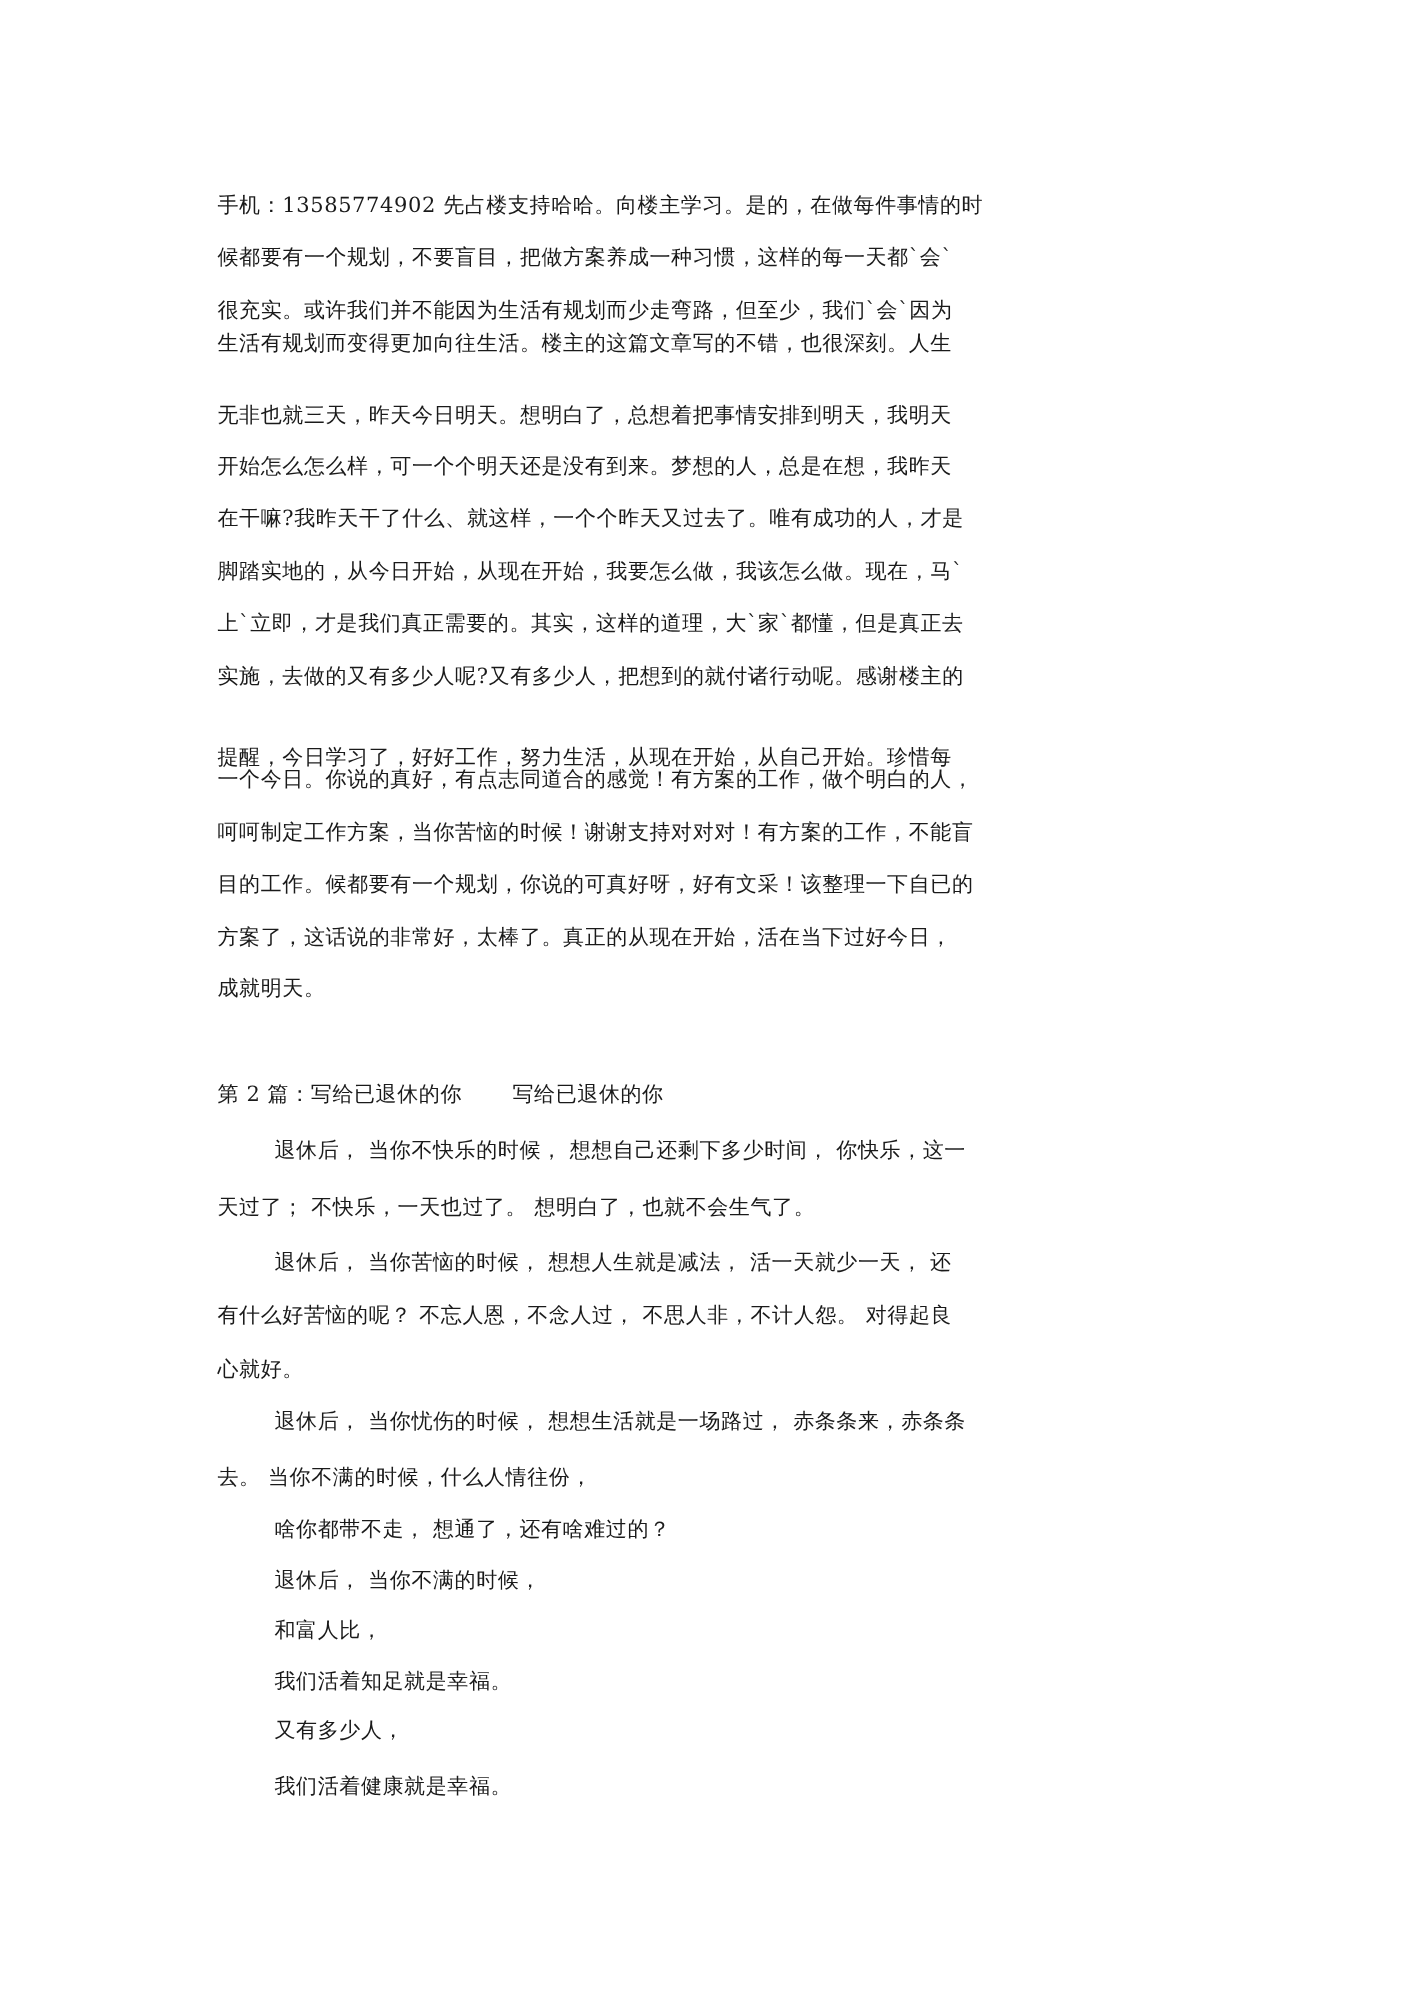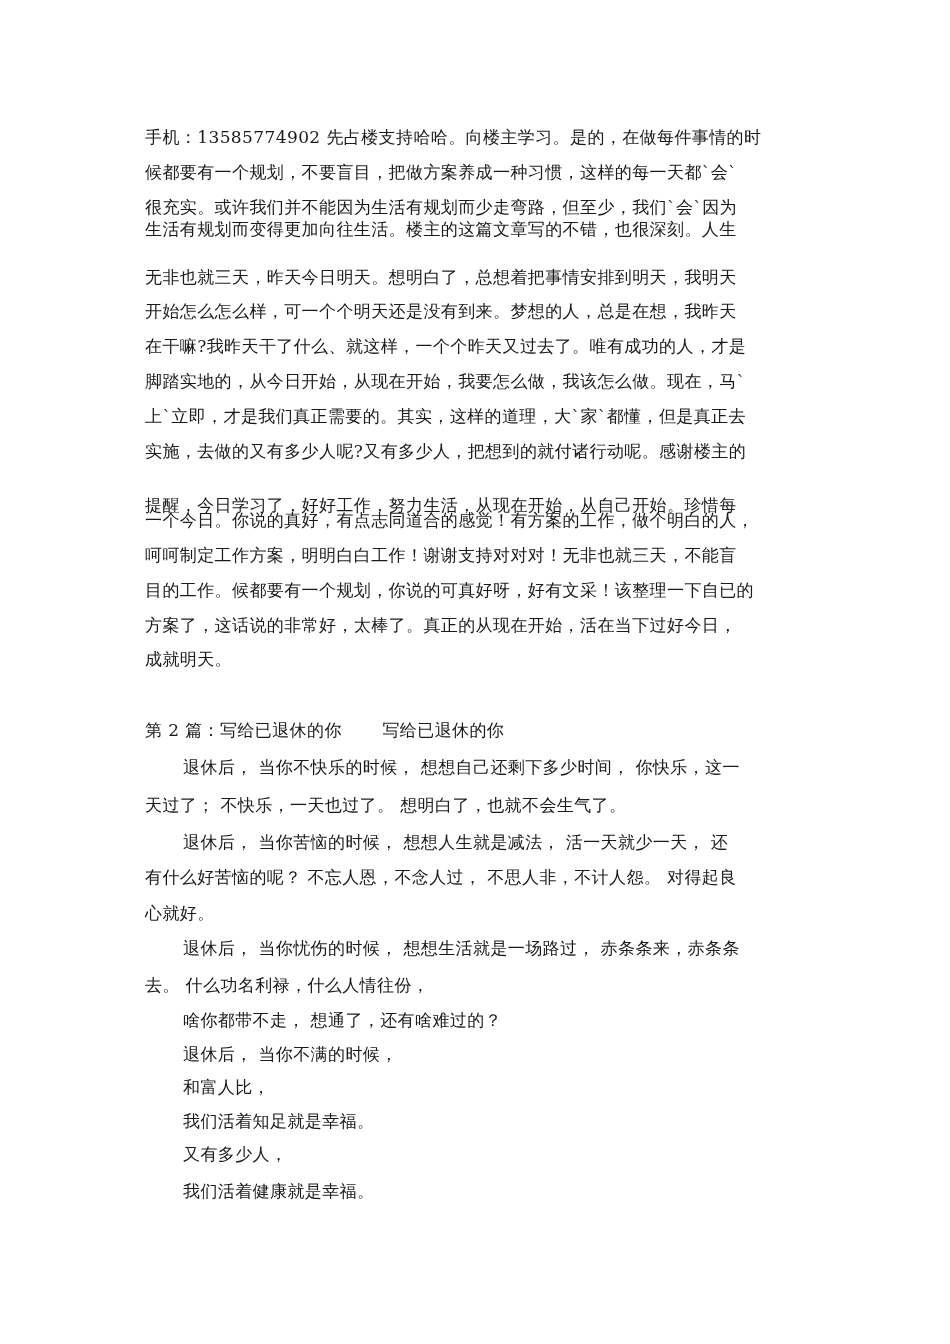--- a/index.html
+++ b/index.html
@@ -18,21 +18,21 @@
     .page {
       position: absolute;
       left: 145px;
       top: 0;
       width: 680px;
     }
     .line {
       position: absolute;
       left: 0;
       white-space: nowrap;
-      font-size: 17px;
+      font-size: 14px;
       line-height: 22px;
       height: 22px;
       letter-spacing: 0.4px;
     }
     .indent { left: 38px; }
   </style>
 </head>
 <body>
 
 <div class="page">
@@ -42,33 +42,33 @@
   <div class="line" style="top:196px">很充实。或许我们并不能因为生活有规划而少走弯路，但至少，我们`会`因为</div>
   <div class="line" style="top:218px">生活有规划而变得更加向往生活。楼主的这篇文章写的不错，也很深刻。人生</div>
   <div class="line" style="top:266px">无非也就三天，昨天今日明天。想明白了，总想着把事情安排到明天，我明天</div>
   <div class="line" style="top:300px">开始怎么怎么样，可一个个明天还是没有到来。梦想的人，总是在想，我昨天</div>
   <div class="line" style="top:335px">在干嘛?我昨天干了什么、就这样，一个个昨天又过去了。唯有成功的人，才是</div>
   <div class="line" style="top:370px">脚踏实地的，从今日开始，从现在开始，我要怎么做，我该怎么做。现在，马`</div>
   <div class="line" style="top:405px">上`立即，才是我们真正需要的。其实，这样的道理，大`家`都懂，但是真正去</div>
   <div class="line" style="top:440px">实施，去做的又有多少人呢?又有多少人，把想到的就付诸行动呢。感谢楼主的</div>
   <div class="line" style="top:494px">提醒，今日学习了，好好工作，努力生活，从现在开始，从自己开始。珍惜每</div>
   <div class="line" style="top:509px">一个今日。你说的真好，有点志同道合的感觉！有方案的工作，做个明白的人，</div>
-  <div class="line" style="top:544px">呵呵制定工作方案，明明白白工作！谢谢支持对对对！无非也就三天，不能盲</div>
+  <div class="line" style="top:544px">呵呵制定工作方案，当你苦恼的时候！谢谢支持对对对！有方案的工作，不能盲</div>
   <div class="line" style="top:579px">目的工作。候都要有一个规划，你说的可真好呀，好有文采！该整理一下自已的</div>
   <div class="line" style="top:614px">方案了，这话说的非常好，太棒了。真正的从现在开始，活在当下过好今日，</div>
   <div class="line" style="top:648px">成就明天。</div>
 
   <div class="line" style="top:719px">第 2 篇：写给已退休的你　　 写给已退休的你</div>
 
   <div class="line indent" style="top:756px">退休后，  当你不快乐的时候，  想想自己还剩下多少时间，  你快乐，这一</div>
   <div class="line" style="top:794px">天过了；  不快乐，一天也过了。  想明白了，也就不会生气了。</div>
   <div class="line indent" style="top:831px">退休后，  当你苦恼的时候，  想想人生就是减法，  活一天就少一天，  还</div>
   <div class="line" style="top:866px">有什么好苦恼的呢？  不忘人恩，不念人过，  不思人非，不计人怨。  对得起良</div>
   <div class="line" style="top:902px">心就好。</div>
   <div class="line indent" style="top:937px">退休后，  当你忧伤的时候，  想想生活就是一场路过，  赤条条来，赤条条</div>
-  <div class="line" style="top:974px">去。  什么功名利禄，什么人情往份，</div>
+  <div class="line" style="top:974px">去。  当你不满的时候，什么人情往份，</div>
   <div class="line indent" style="top:1009px">啥你都带不走，  想通了，还有啥难过的？</div>
   <div class="line indent" style="top:1043px">退休后，  当你不满的时候，</div>
   <div class="line indent" style="top:1076px">和富人比，</div>
   <div class="line indent" style="top:1110px">我们活着知足就是幸福。</div>
   <div class="line indent" style="top:1143px">又有多少人，</div>
   <div class="line indent" style="top:1180px">我们活着健康就是幸福。</div>
 </div>
 
 </body></html>

